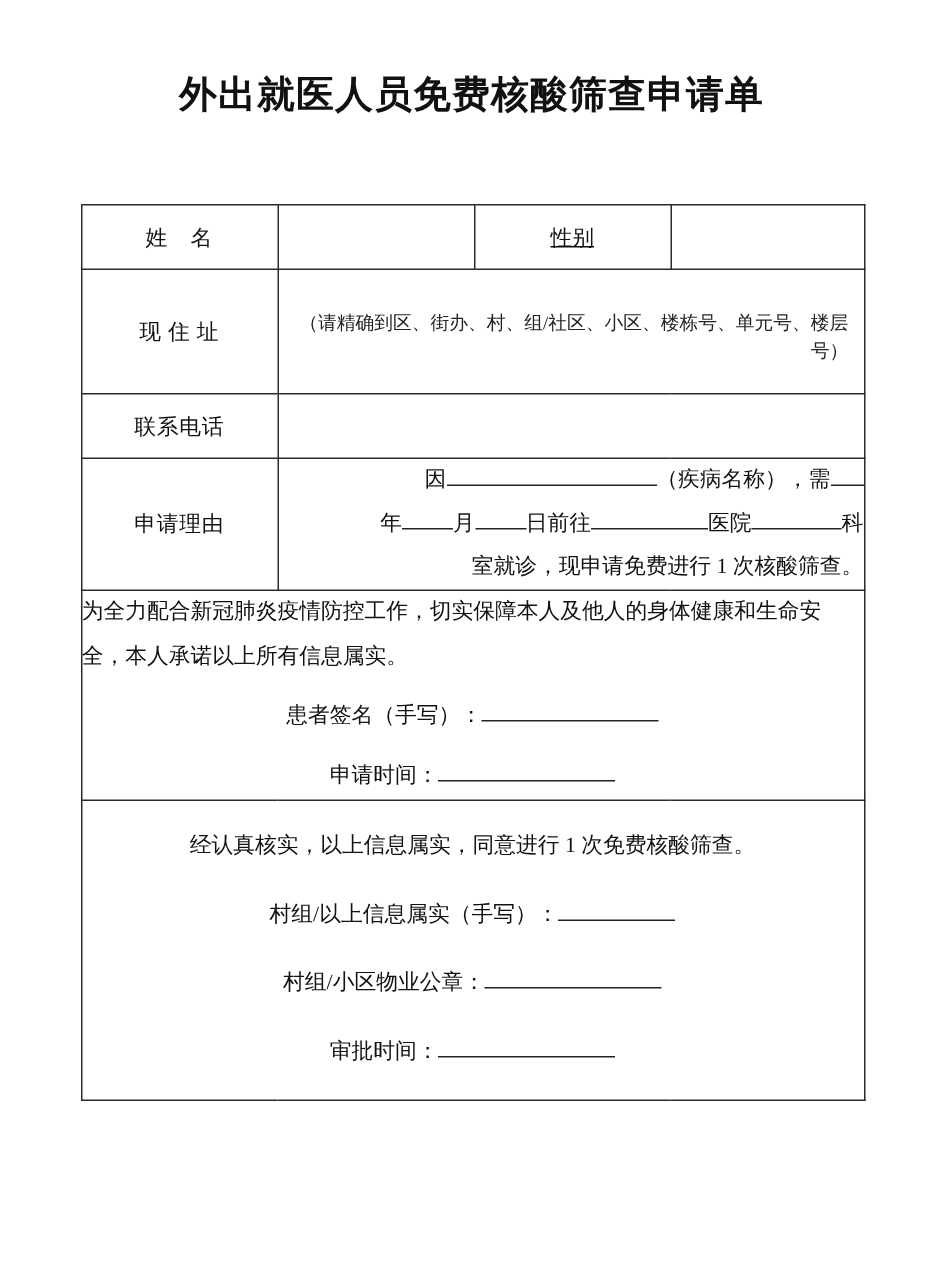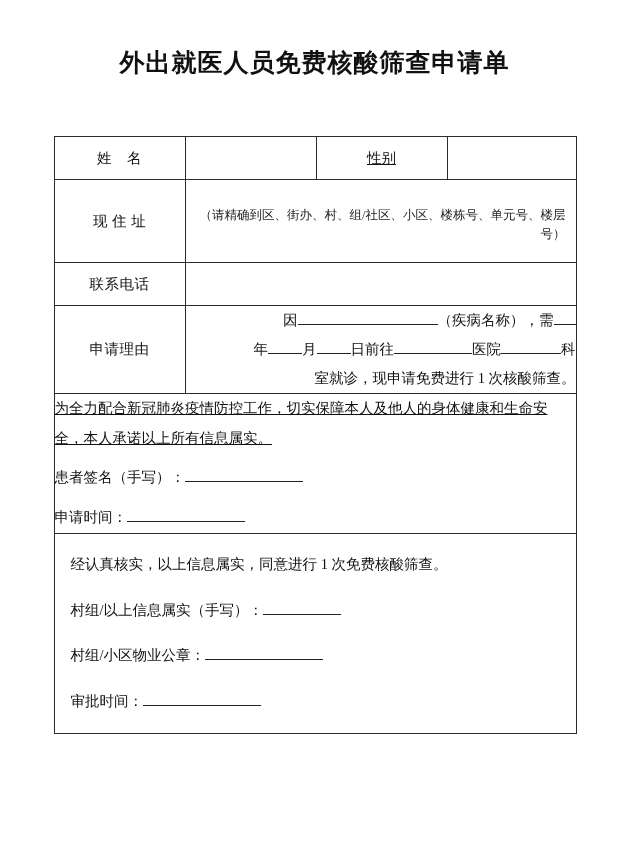--- a/index.html
+++ b/index.html
@@ -96,34 +96,33 @@
     padding: 16px 18px 18px 18px;
     font-size: 15px;
     line-height: 2.05;
     text-align: left;
   }
   .block-cell p {
     margin: 0;
   }
   .p-indent {
     text-indent: 0;
-    text-decoration: underline;
   }
   .sign-line {
     text-align: center;
     margin-top: 10px !important;
   }
   .confirm-cell {
     padding: 14px 18px 20px 18px;
     font-size: 15px;
     line-height: 2.05;
     text-align: left;
   }
   .confirm-cell p { margin: 16px; }
-  .center { text-align: left; }
+  .center { text-align: center; }
   .pad-t8 { margin-top: 8px !important; }
 </style>
 </head>
 <body>
 
 <div class="page">
 
   <h1 class="doc-title">外出就医人员免费核酸筛查申请单</h1>
 
   <div class="form-wrap">

